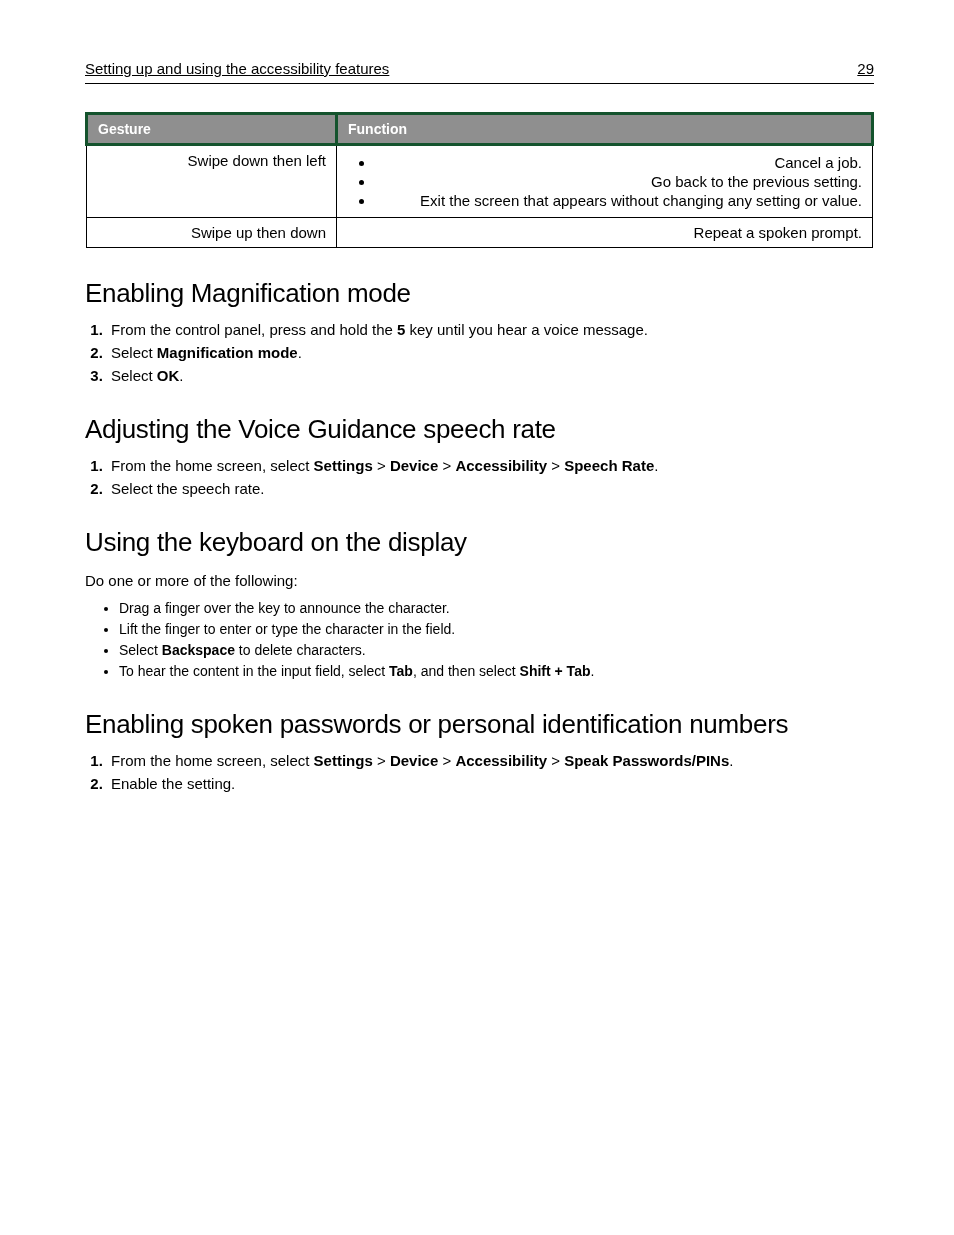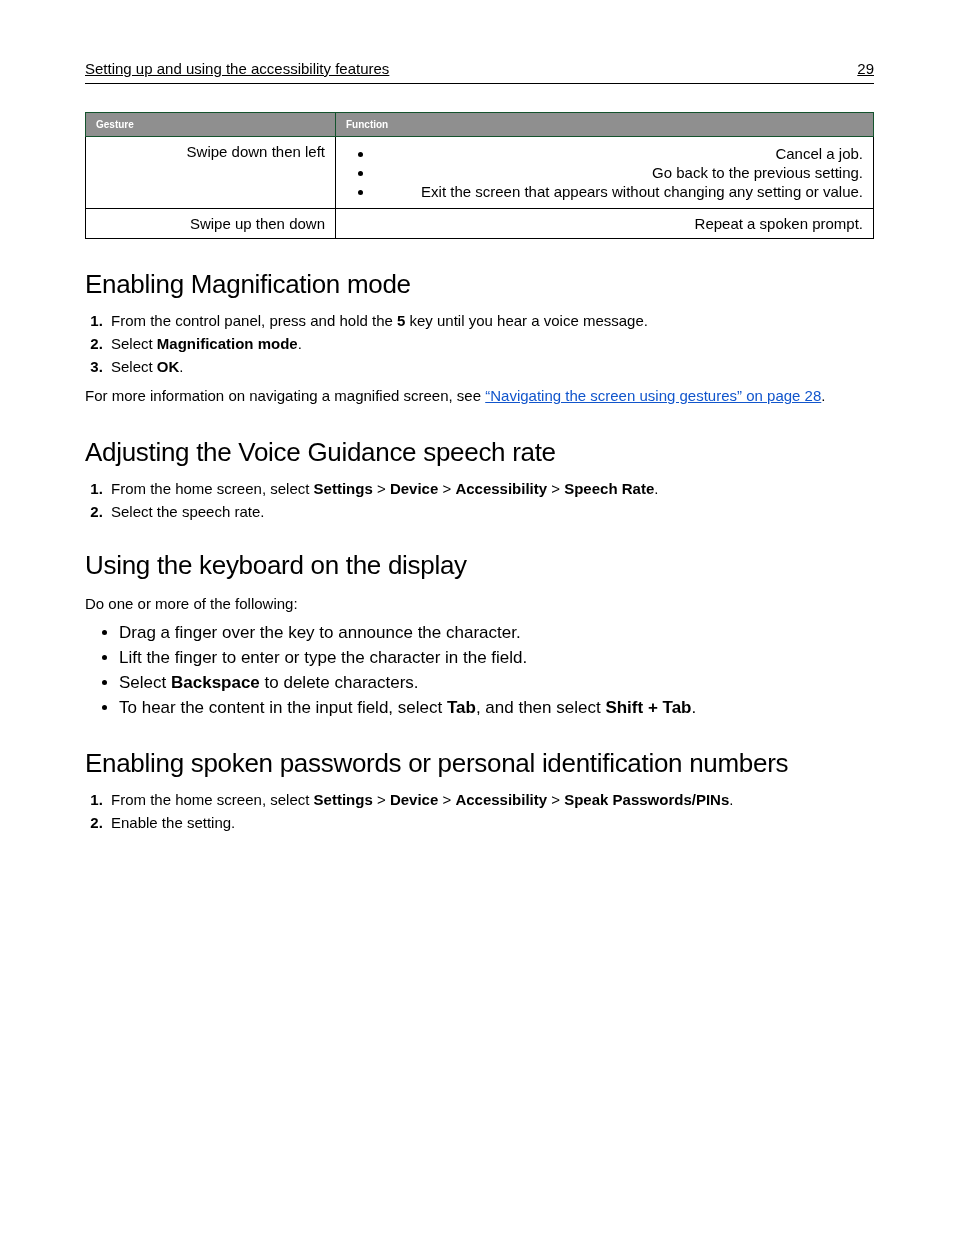--- a/index.html
+++ b/index.html
@@ -29,22 +29,22 @@
     border-collapse: collapse;
     margin-bottom: 30px;
     font-size: 15px;
   }
   table.gesture-table th {
     background: #8f8f8f;
     color: #fff;
     font-weight: bold;
     text-align: left;
     padding: 6px 10px;
-    border: 1px solid #14532d;
-    font-size: 10px;
+    border: 3px solid #14532d;
+    font-size: 14px;
   }
   table.gesture-table td {
     border: 1px solid #000;
     padding: 6px 10px;
     vertical-align: top;
     text-align: right;
   }
   table.gesture-table td.gcol { width: 250px; }
   table.gesture-table ul {
     margin: 0;
@@ -76,21 +76,21 @@
     margin: 8px 0;
     line-height: 1.45;
   }
   a.xref {
     color: #1155cc;
     text-decoration: underline;
   }
   ul.bullets {
     margin: 4px 0 10px 0;
     padding-left: 34px;
-    font-size: 17px;
+    font-size: 14px;
   }
   ul.bullets li {
     margin: 5px 0;
   }
   .b { font-weight: bold; }
 </style>
 </head>
 <body>
 
 <div class="page">
@@ -130,23 +130,20 @@
     <li>
       <span>From the control panel, press and hold the </span><span class="b">5</span><span> key until you hear a voice message.</span>
     </li>
     <li>
       <span>Select </span><span class="b">Magnification mode</span><span>.</span>
     </li>
     <li>
       <span>Select </span><span class="b">OK</span><span>.</span>
     </li>
   </ol>
-  <p class="body">
-    <span>For more information on navigating a magnified screen, see </span><a class="xref" href="#">“Navigating the screen using gestures” on page 28</a><span>.</span>
-  </p>
 
   <h2 class="section">Adjusting the Voice Guidance speech rate</h2>
   <ol class="steps">
     <li>
       <span>From the home screen, select </span><span class="b">Settings</span><span> &gt; </span><span class="b">Device</span><span> &gt; </span><span class="b">Accessibility</span><span> &gt; </span><span class="b">Speech Rate</span><span>.</span>
     </li>
     <li>Select the speech rate.</li>
   </ol>
 
   <h2 class="section">Using the keyboard on the display</h2>

